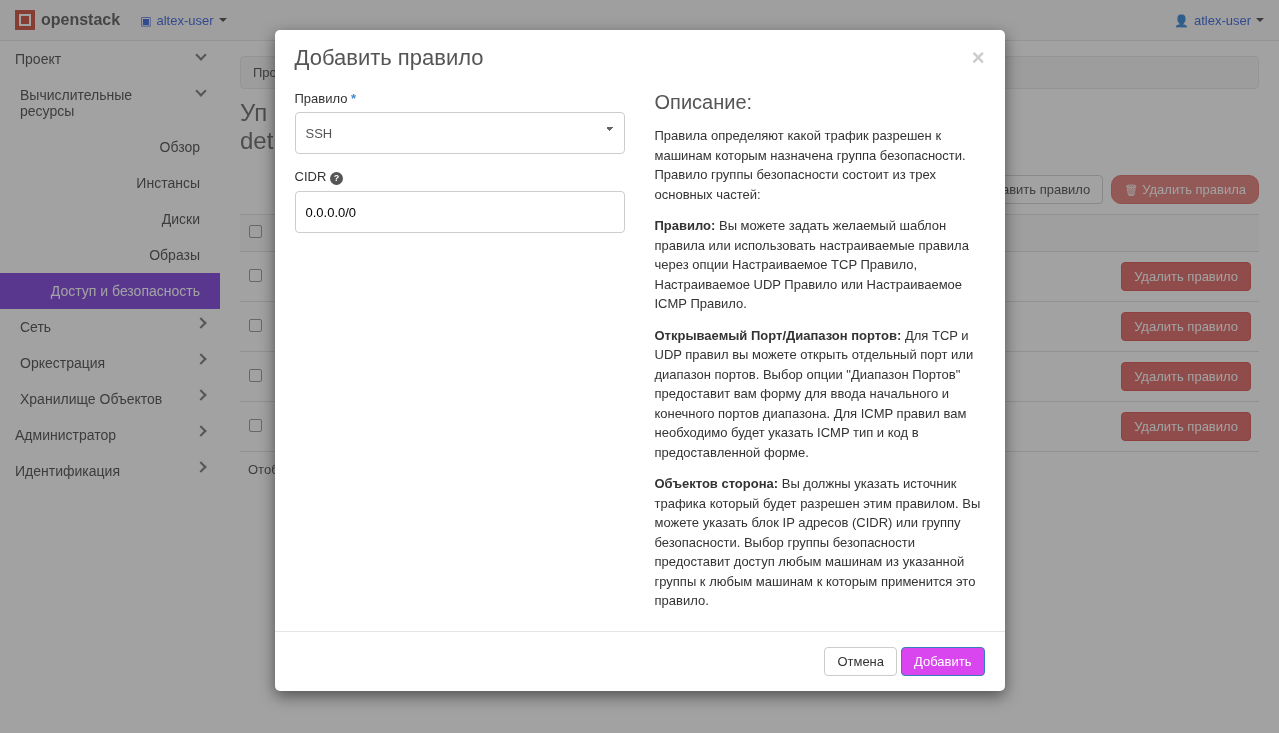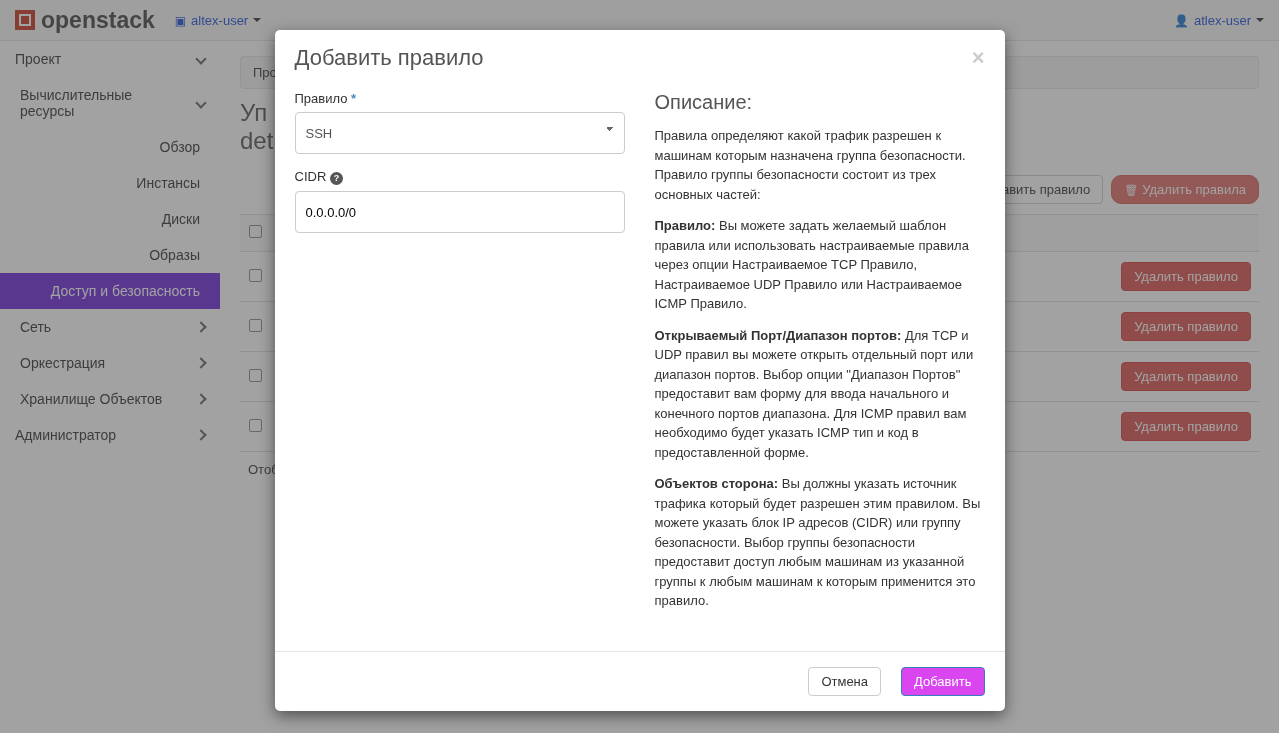--- a/index.html
+++ b/index.html
@@ -1,29 +1,29 @@
 <!DOCTYPE html>
 <html><head>
 <meta charset="utf-8">
 <style>
   * { box-sizing: border-box; margin: 0; padding: 0; }
   body { font-family: "Helvetica Neue", Helvetica, Arial, sans-serif; font-size: 13px; color: #333; background: #fff; width: 1279px; height: 733px; overflow: hidden; position: relative; }
   
   
   .topbar { height: 41px; border-bottom: 1px solid #e5e5e5; display: flex; align-items: center; padding: 0 15px; justify-content: space-between; background: #f9f9f9; }
   .topbar-left { display: flex; align-items: center; gap: 20px; }
-  .logo { display: flex; align-items: center; gap: 6px; font-weight: bold; font-size: 23px; color: #444; }
+  .logo { display: flex; align-items: center; gap: 6px; font-weight: bold; font-size: 16px; color: #444; }
   .logo-icon { width: 20px; height: 20px; background: #c43422; border: 2px solid #c43422; position: relative; }
   .logo-icon::before { content: ''; position: absolute; inset: 2px; border: 2px solid #fff; }
   .project-switch, .user-menu { display: flex; align-items: center; gap: 5px; color: #1d4ed8; cursor: pointer; font-size: 13px; }
   .caret { width: 0; height: 0; border-left: 4px solid transparent; border-right: 4px solid transparent; border-top: 4px solid #333; display: inline-block; }
   
   
   .sidebar { position: absolute; left: 0; top: 41px; width: 220px; bottom: 0; background: #fff; }
-  .sidebar-item { display: flex; align-items: center; justify-content: space-between; padding: 10px 15px; color: #333; cursor: pointer; font-size: 14px; gap: 8px; }
+  .sidebar-item { display: flex; align-items: flex-start; justify-content: space-between; padding: 10px 15px; color: #333; cursor: pointer; font-size: 14px; gap: 8px; }
   .sidebar-item.level-1 { padding-left: 20px; }
   .sidebar-item.level-2 { padding-left: 20px; justify-content: flex-end; text-align: right; padding-right: 20px; }
   .sidebar-item.level-2 span:first-child { flex: 1; text-align: right; }
   .sidebar-item.active { background: #6d28d9; color: #fff; }
   .chevron { width: 8px; height: 8px; border-right: 2px solid #666; border-bottom: 2px solid #666; transform: rotate(-45deg); }
   .chevron.down { transform: rotate(45deg); }
   
   
   .main { position: absolute; left: 220px; right: 0; top: 41px; bottom: 0; padding: 15px 20px; }
   .breadcrumb { background: #f5f5f5; border: 1px solid #e5e5e5; border-radius: 4px; padding: 8px 12px; font-size: 13px; }
@@ -44,32 +44,32 @@
   .checkbox-cell { width: 30px; text-align: center; }
   .checkbox { width: 13px; height: 13px; border: 1px solid #888; border-radius: 2px; display: inline-block; }
   .table-footer { padding: 10px 8px; border-top: 1px solid #ddd; font-size: 13px; }
   
   
   .modal-backdrop { position: absolute; inset: 0; background: rgba(70,70,70,0.5); }
   .modal { position: absolute; left: 50%; transform: translateX(-50%); top: 30px; width: 730px; background: #fff; border-radius: 5px; box-shadow: 0 5px 15px rgba(0,0,0,0.5); }
   .modal-header { padding: 15px 20px; display: flex; justify-content: space-between; align-items: center; }
   .modal-header h3 { font-size: 22px; font-weight: normal; color: #555; }
   .close-x { font-size: 22px; color: #ccc; cursor: pointer; font-weight: bold; }
-  .modal-body { padding: 5px 20px 28px; display: flex; gap: 30px; }
+  .modal-body { padding: 5px 20px 8px; display: flex; gap: 30px; }
   .modal-col { flex: 1; }
   .form-group { margin-bottom: 15px; }
   .form-group label { display: block; margin-bottom: 6px; font-size: 13px; color: #333; }
   .form-group label .req { color: #428bca; font-weight: bold; }
   .help-icon { display: inline-block; width: 13px; height: 13px; border-radius: 50%; background: #555; color: #fff; font-size: 9px; text-align: center; line-height: 13px; font-weight: bold; }
   .form-control { width: 100%; padding: 6px 10px; border: 1px solid #ccc; border-radius: 4px; font-size: 13px; background: #fff; height: 42px; }
   select.form-control { appearance: none; background-image: linear-gradient(45deg, transparent 50%, #666 50%), linear-gradient(135deg, #666 50%, transparent 50%); background-position: calc(100% - 14px) 14px, calc(100% - 10px) 14px; background-size: 4px 4px, 4px 4px; background-repeat: no-repeat; padding-right: 28px; color:#555;}
   .desc h4 { font-size: 20px; font-weight: normal; margin-bottom: 12px; color: #555; }
   .desc p { font-size: 13px; line-height: 1.5; margin-bottom: 12px; color: #333; }
   .desc p b { font-weight: bold; }
-  .modal-footer { padding: 15px 20px; border-top: 1px solid #e5e5e5; display: flex; justify-content: flex-end; gap: 20px; }
+  .modal-footer { padding: 15px 20px; border-top: 1px solid #e5e5e5; display: flex; justify-content: flex-end; gap: 4px; }
   
   .plus-icon::before { content: '+'; font-weight: bold; }
   .trash-icon::before { content: '🗑'; font-size: 11px; }
   .user-icon::before { content: '👤'; font-size: 12px; }
   .cube-icon::before { content: '▣'; font-size: 12px; }
 </style>
 </head>
 <body>
 
 <div class="topbar">
@@ -122,20 +122,24 @@
   <div class="sidebar-item level-1">
     <span>Оркестрация</span>
     <span class="chevron"></span>
   </div>
   <div class="sidebar-item level-1">
     <span>Хранилище Объектов</span>
     <span class="chevron"></span>
   </div>
   <div class="sidebar-item">
     <span>Администратор</span>
+    <span class="chevron"></span>
+  </div>
+  <div class="sidebar-item">
+    <span>Идентификация</span>
     <span class="chevron"></span>
   </div>
 </div>
 
 <div class="main">
   <div class="breadcrumb">
     <span>Про</span>
   </div>
   <h1 class="page-title">
     <span>Уп</span><br>

